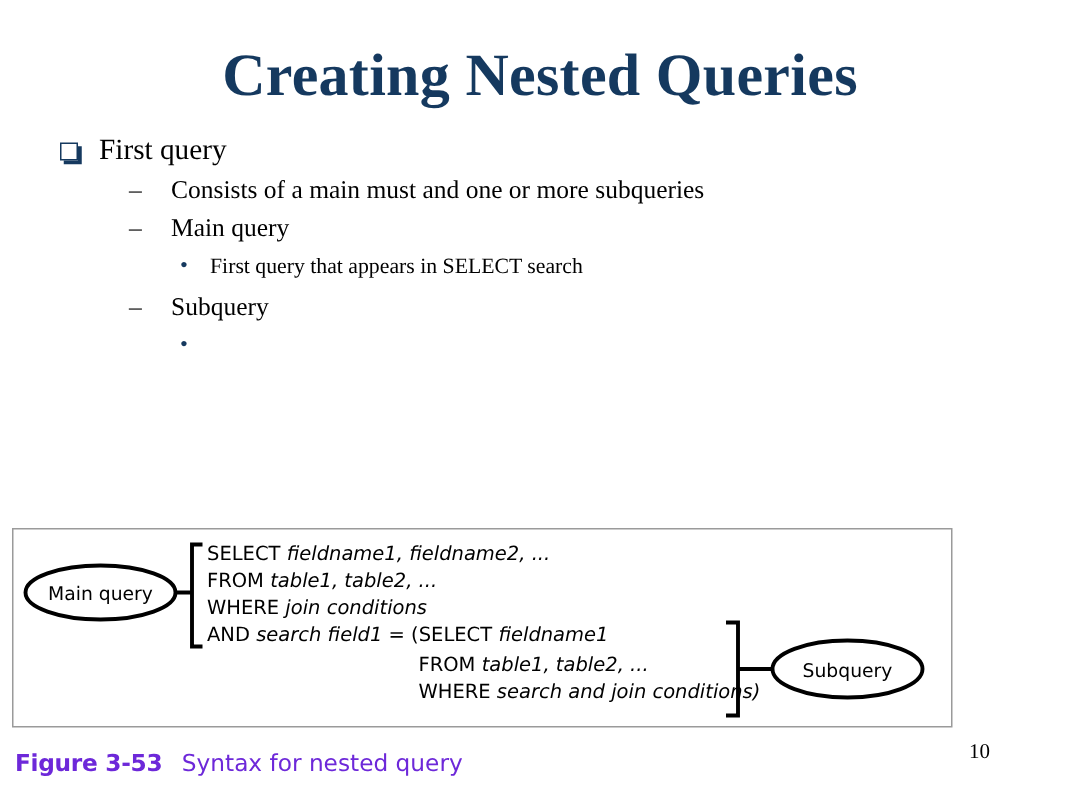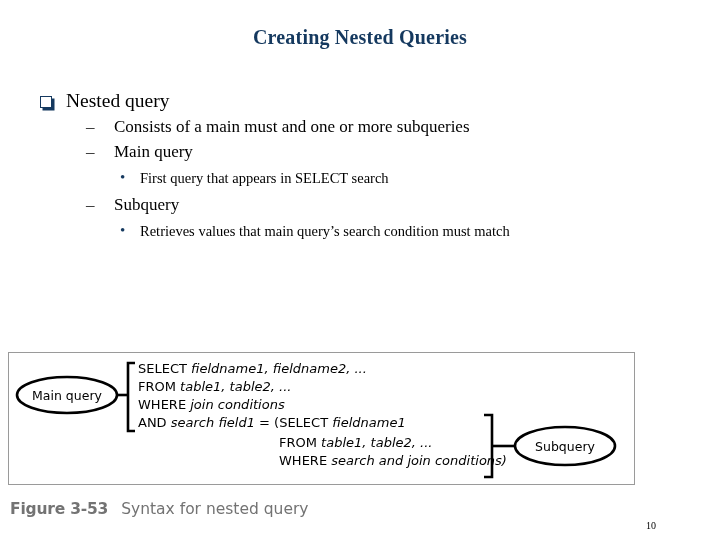--- a/index.html
+++ b/index.html
@@ -18,21 +18,21 @@
 
   
   .slide-title {
     position: absolute;
     left: 0;
     top: 26px;
     width: 720px;
     text-align: center;
     font-family: "Liberation Serif", "DejaVu Serif", serif;
     font-weight: bold;
-    font-size: 20px;
+    font-size: 40px;
     letter-spacing: 0.2px;
     color: #15395f;
     white-space: nowrap;
   }
 
   
   .body-block {
     position: absolute;
     left: 40px;
     top: 88px;
@@ -117,51 +117,51 @@
     background: #fff;
   }
   .fig-svg { display: block; }
 
   .figure-caption {
     position: absolute;
     left: 10px;
     top: 500px;
     font-family: "DejaVu Sans", "Liberation Sans", sans-serif;
     font-size: 15.5px;
-    color: #737373;
+    color: #6d28d9;
     white-space: nowrap;
   }
   .figure-caption .fig-num {
     font-weight: bold;
     letter-spacing: -0.2px;
   }
   .figure-caption .fig-text {
     margin-left: 13px;
     font-weight: normal;
   }
 
   .page-number {
     position: absolute;
     left: 646px;
-    top: 520px;
+    top: 494px;
     font-family: "Liberation Serif", "DejaVu Serif", serif;
-    font-size: 10px;
+    font-size: 14px;
     color: #000;
   }
 </style>
 </head>
 <body>
 
 <div class="slide-title">Creating Nested Queries</div>
 
 <div class="body-block">
 
   <div class="lvl1">
     <span class="marker"><span class="sq"></span></span>
-    <span>Nested query</span>
+    <span>First query</span>
   </div>
 
   <div class="lvl2">
     <span class="marker">–</span>
     <span>Consists of a main must and one or more subqueries</span>
   </div>
 
   <div class="lvl2">
     <span class="marker">–</span>
     <span>Main query</span>
@@ -172,21 +172,20 @@
     <span>First query that appears in SELECT search</span>
   </div>
 
   <div class="lvl2">
     <span class="marker">–</span>
     <span>Subquery</span>
   </div>
 
   <div class="lvl3">
     <span class="marker">•</span>
-    <span>Retrieves values that main query’s search condition must match</span>
   </div>
 
 
 </div>
 
 <div class="figure-box">
   <svg class="fig-svg" width="625" height="131" viewBox="0 0 625 131">
 
     <ellipse cx="58" cy="42" rx="50" ry="18" fill="#ffffff" stroke="#000000" stroke-width="2.6"></ellipse>
     <text x="58" y="47" text-anchor="middle" font-family="DejaVu Sans, Liberation Sans, sans-serif" font-size="12.5" fill="#000">Main query</text>

